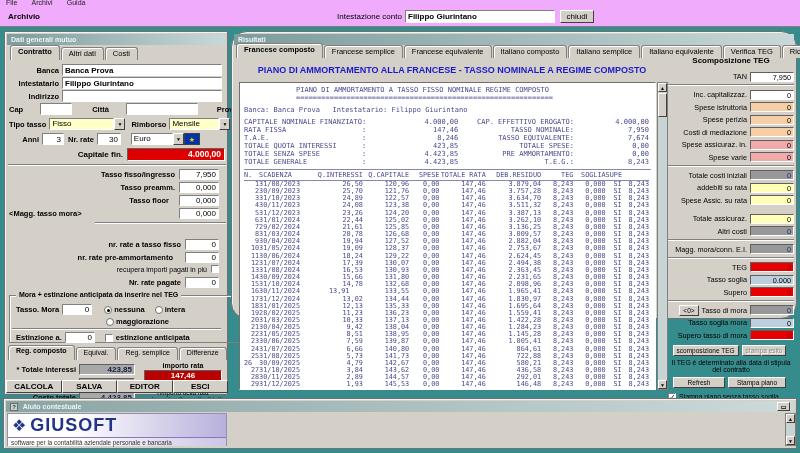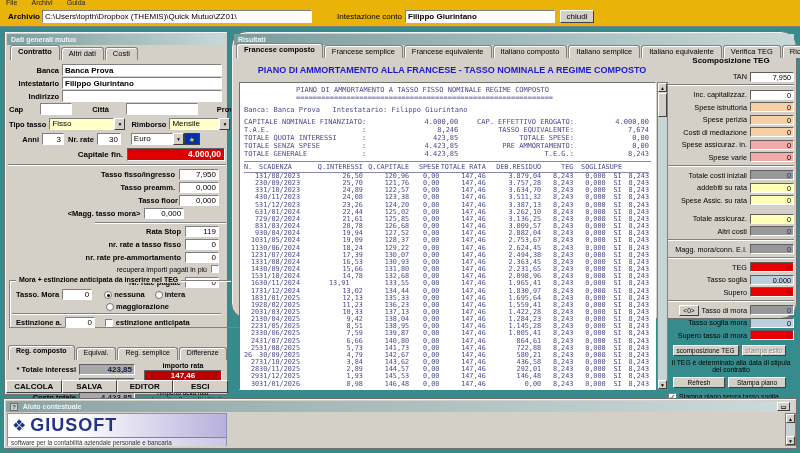--- a/index.html
+++ b/index.html
@@ -1,20 +1,20 @@
 <!DOCTYPE html>
 <html><head>
 <meta charset="utf-8">
 <style>
   * { margin:0; padding:0; box-sizing:border-box; }
   html,body { width:800px; height:453px; overflow:hidden; }
   body { background:#368c8c; font-family:"Liberation Sans", sans-serif; font-size:8px; color:#000; position:relative; }
 
   
-  .topbar { position:absolute; left:0; top:0; width:800px; height:27px; background:#eab308; border-bottom:1px solid #808080; }
+  .topbar { position:absolute; left:0; top:0; width:800px; height:27px; background:#f0abfc; border-bottom:1px solid #808080; }
   .menurow { position:absolute; left:0; top:-2px; height:9px; width:100%; }
   .menuitem { display:inline-block; font-size:7px; padding:0 6px; color:#222; }
   .toolrow { position:absolute; left:0; top:8px; height:18px; width:100%; }
   .toollabel { position:absolute; font-size:8px; font-weight:bold; top:4px; }
   .tfield { position:absolute; height:13px; border:1px solid; border-color:#808080 #fff #fff #808080; background:#fff; font-family:"Liberation Sans",sans-serif; font-size:8px; padding:0 2px; }
   .btn97 { background:#d4d0c8; border:1px solid; border-color:#fff #404040 #404040 #fff; font-size:8px; text-align:center; cursor:default; }
 
   
   .panel { position:absolute; background:#d4d0c8; border:1px solid #707070; box-shadow:inset 1px 1px 0 #f2f2f2; }
   .caption { position:absolute; left:2px; top:2px; right:2px; height:11px; background:linear-gradient(90deg,#7d9c9c,#c8d8d8); color:#eef4f4; font-size:7px; font-weight:bold; line-height:11px; padding-left:4px; }
@@ -97,21 +97,20 @@
 <body>
 
 <div class="topbar">
   <div class="menurow">
     <span class="menuitem">File</span>
     <span class="menuitem">Archivi</span>
     <span class="menuitem">Guida</span>
   </div>
   <div class="toolrow">
     <span class="toollabel" style="left:8px;">Archivio</span>
-    <input class="tfield" style="left: 42px; top: 2px; width: 270px;" value="C:\Users\topth\Dropbox (THEMIS)\Quick Mutuo\ZZ01\">
     <span class="toollabel" style="left:337px; font-weight:normal;">Intestazione conto</span>
     <input class="tfield" style="left: 405px; top: 2px; width: 150px; font-weight: bold;" value="Filippo Giurintano">
     <button class="btn97" style="position:absolute; left:560px; top:2px; width:34px; height:13px;">chiudi</button>
   </div>
 </div>
 
 <div id="dati" class="panel">
   <div class="caption">Dati generali mutuo</div>
   <div class="tabs">
     <span class="tab active">Contratto</span>
@@ -170,51 +169,47 @@
 
   <div class="row" style="left:4px; top:137px; width:210px; justify-content:flex-end;">
     <span class="lab" style="margin-right:4px;">Tasso fisso/ingresso</span>
     <span class="fld" style="width:40px;">7,950</span>
   </div>
   <div class="row" style="left:4px; top:150px; width:210px; justify-content:flex-end;">
     <span class="lab" style="margin-right:4px;">Tasso preamm.</span>
     <span class="fld" style="width:40px;">0,000</span>
   </div>
   <div class="row" style="left:4px; top:163px; width:210px; justify-content:flex-end;">
-    <span class="lab" style="margin-right:1px;">Tasso floor</span>
+    <span class="lab" style="margin-right:10px;">Tasso floor</span>
     <span class="fld" style="width:40px;">0,000</span>
   </div>
-  <div class="row" style="left:16px; top:176px; width:210px; justify-content:center;">
+  <div class="row" style="left:4px; top:176px; width:210px; justify-content:space-between;">
     <span class="lab" style="margin-right:4px;">&lt;Magg. tasso  mora&gt;</span>
     <span class="fld" style="width:40px;">0,000</span>
   </div>
   <div class="hsep" style="left:90px; top:190px; width:131px;"></div>
 
-  <div class="row" style="left:4px; top:194px; width:210px; justify-content:flex-end;">
-    <span class="lab" style="margin-right:4px;">Rata Stop</span>
-    <span class="fld" style="width:34px;">119</span>
-  </div>
   <div class="row" style="left:4px; top:207px; width:210px; justify-content:flex-end;">
     <span class="lab" style="margin-right:4px;">nr. rate a tasso fisso</span>
     <span class="fld" style="width:34px;">0</span>
   </div>
   <div class="row" style="left:4px; top:220px; width:210px; justify-content:flex-end;">
-    <span class="lab" style="margin-right:4px;">nr. rate pre-ammortamento</span>
+    <span class="lab" style="margin-right:12px;">nr. rate pre-ammortamento</span>
     <span class="fld" style="width:34px;">0</span>
   </div>
   <div class="row" style="left:4px; top:233px; width:210px; justify-content:flex-end;">
     <span class="lab" style="margin-right:4px; font-weight:normal; font-size:7px;">recupera importi pagati in più</span>
     <span class="chk"></span>
   </div>
   <div class="row" style="left:4px; top:245px; width:210px; justify-content:flex-end;">
     <span class="lab" style="margin-right:4px;">Nr. rate pagate</span>
     <span class="fld" style="width:34px;">0</span>
   </div>
 
-  <div class="groupbox" style="left:4px; top:248px; width:251px; height:48px;">
+  <div class="groupbox" style="left:4px; top:263px; width:251px; height:48px;">
     <span class="gtitle">Mora + estinzione anticipata da inserire nel TEG</span>
     <div class="row" style="left:6px; top:8px; width:200px;">
       <span class="lab">Tasso. Mora</span>
       <span class="fld" style="width:30px; margin-left:3px;">0</span>
       <span class="radio sel" style="margin-left:12px;"></span>
       <span style="font-size:7.5px; font-weight:bold; margin-left:2px;">nessuna</span>
       <span class="radio" style="margin-left:10px;"></span>
       <span style="font-size:7.5px; font-weight:bold; margin-left:2px;">intera</span>
     </div>
     <div class="row" style="left:96px; top:21px; width:110px;">
@@ -293,20 +288,26 @@
           <col style="width:70px;">
         </colgroup>
       <tbody>
           <tr>
             <td style="text-align: left;">CAPITALE NOMINALE FINANZIATO:</td>
             <td style="text-align: right;">4.000,00</td>
             <td style="text-align: right;">CAP. EFFETTIVO EROGATO:</td>
             <td style="text-align: right;">4.000,00</td>
           </tr>
           <tr>
+            <td style="text-align: left;">RATA FISSA                  :</td>
+            <td style="text-align: right;">147,46</td>
+            <td style="text-align: right;">TASSO NOMINALE:</td>
+            <td style="text-align: right;">7,950</td>
+          </tr>
+          <tr>
             <td style="text-align: left;">T.A.E.                      :</td>
             <td style="text-align: right;">8,246</td>
             <td style="text-align: right;">TASSO EQUIVALENTE:</td>
             <td style="text-align: right;">7,674</td>
           </tr>
           <tr>
             <td style="text-align: left;">TOTALE QUOTA INTERESSI      :</td>
             <td style="text-align: right;">423,85</td>
             <td style="text-align: right;">TOTALE SPESE:</td>
             <td style="text-align: right;">0,00</td>

